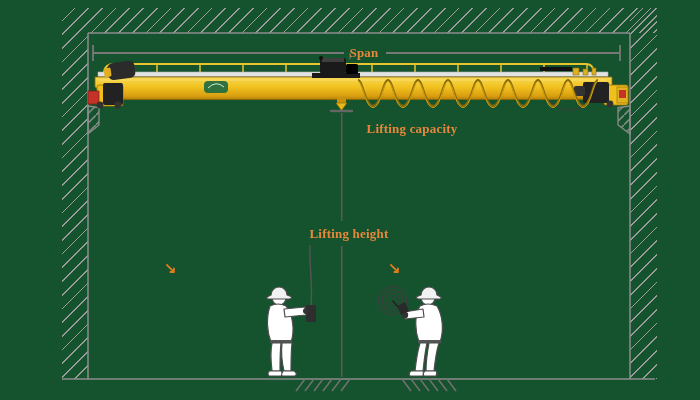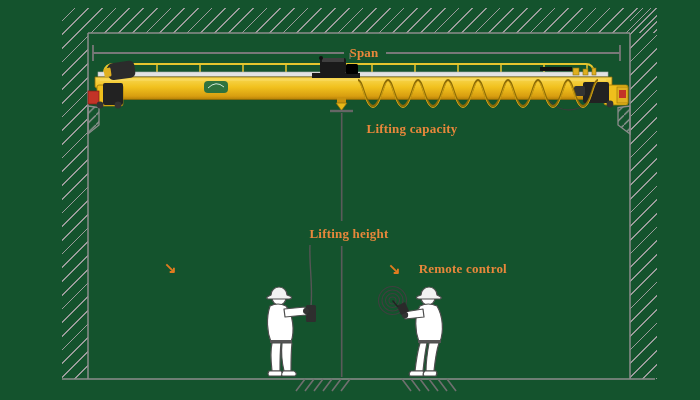--- a/index.html
+++ b/index.html
@@ -198,16 +198,15 @@
   <div class="label center" style="left:289px;top:226px;width:120px;">Lifting height</div>
 
   <div class="label center" style="left:352px;top:121px;width:120px;">Lifting capacity</div>
 
   <div class="label ctl-row" style="left:164px;top:261px;">
     <span class="arrow-icon">↘</span>
   </div>
 
   <div class="label ctl-row" style="left:388px;top:261px;">
     <span class="arrow-icon">↘</span>
-    <span>Remote control</span>
   </div>
 
 </div>
 
 </body></html>

